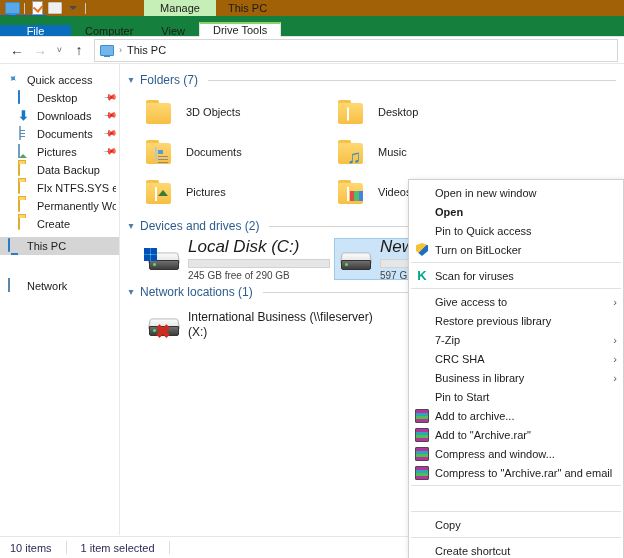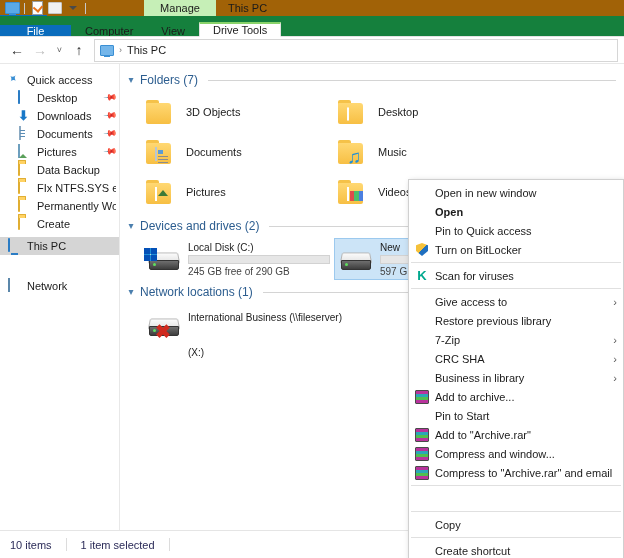--- a/index.html
+++ b/index.html
@@ -564,45 +564,45 @@
     line-height: 1;
   }
   .drive-info {
     display: flex;
     flex-direction: column;
     justify-content: center;
     gap: 2px;
     overflow: hidden;
   }
   .drive-name {
-    font-size: 10px;
+    font-size: 17px;
     color: #1b1b1b;
     white-space: nowrap;
+    font-style: italic;
   }
   .bar-outer {
     width: 142px;
     height: 9px;
     background: #e6e6e6;
     border: 1px solid #d2d2d2;
     box-sizing: border-box;
   }
   .bar-inner {
     height: 100%;
     background: #2196e3;
   }
   .drive-free {
     font-size: 10px;
     color: #444444;
     white-space: nowrap;
   }
   .net-label {
-    font-size: 10px;
+    font-size: 12px;
     color: #1b1b1b;
     line-height: 13px;
-    margin-top: 20px;
   }
 
   
   .ctxmenu {
     position: absolute;
     left: 408px;
     top: 179px;
     width: 216px;
     background: #ffffff;
     border: 1px solid #d0d0d0;
@@ -664,21 +664,21 @@
         #b8339c 75% 100%);
     border: 1px solid #4a4a4a;
     border-radius: 1px;
   }
 
   
   .statusbar {
     position: absolute;
     left: 0; bottom: 0;
     width: 624px;
-    height: 28px;
+    height: 22px;
     border-top: 1px solid #e5e5e5;
     background: #ffffff;
     display: flex;
     align-items: center;
     padding-left: 10px;
     gap: 0;
     box-sizing: border-box;
   }
   .status-seg {
     font-size: 11px;
@@ -969,28 +969,28 @@
       <span class="ctx-ico"></span>
       <span class="ctx-label">CRC SHA</span>
       <span class="ctx-arrow">›</span>
     </div>
     <div class="ctxitem">
       <span class="ctx-ico"></span>
       <span class="ctx-label">Business in library</span>
       <span class="ctx-arrow">›</span>
     </div>
     <div class="ctxitem">
+      <span class="ctx-ico"></span>
+      <span class="ctx-label">Pin to Start</span>
+    </div>
+    <div class="ctxitem">
       <span class="ctx-ico">
         <span class="rar"></span>
       </span>
       <span class="ctx-label">Add to archive...</span>
-    </div>
-    <div class="ctxitem">
-      <span class="ctx-ico"></span>
-      <span class="ctx-label">Pin to Start</span>
     </div>
     <div class="ctxitem">
       <span class="ctx-ico">
         <span class="rar"></span>
       </span>
       <span class="ctx-label">Add to "Archive.rar"</span>
     </div>
     <div class="ctxitem">
       <span class="ctx-ico">
         <span class="rar"></span>

